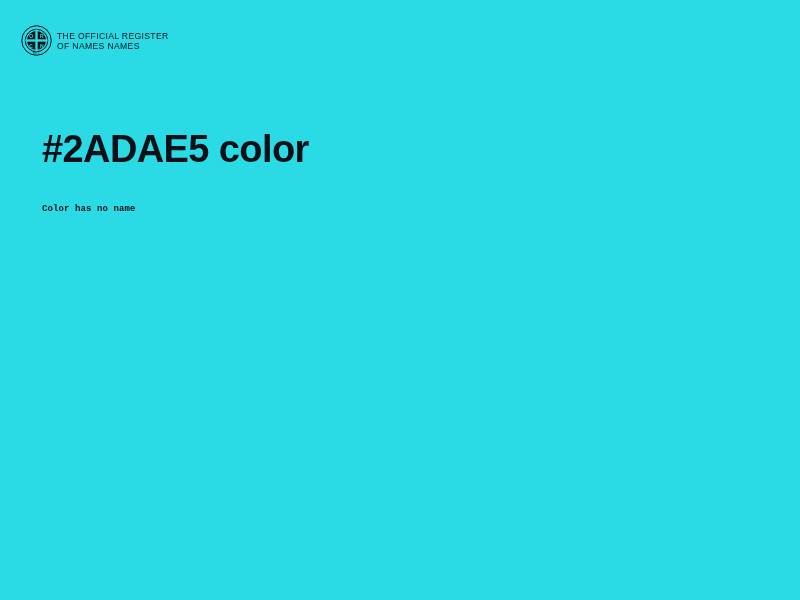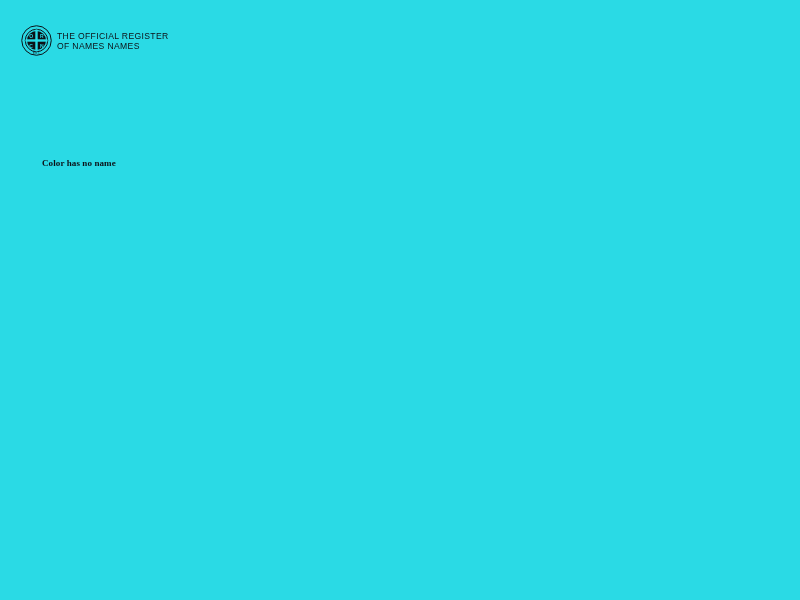--- a/index.html
+++ b/index.html
@@ -69,21 +69,21 @@
     font-size: 38px;
     font-weight: bold;
     letter-spacing: -0.6px;
     color: #0d1117;
     margin: 0;
     line-height: 46px;
     white-space: nowrap;
   }
 
   .color-subtitle {
-    font-family: Liberation Serif, serif;
+    font-family: Liberation Mono, monospace;
     font-size: 9px;
     font-weight: bold;
     letter-spacing: 0.1px;
     color: #0d1117;
     margin: 0;
     padding-top: 31px;
     line-height: 12px;
     white-space: nowrap;
   }
 </style>
@@ -110,16 +110,17 @@
     </span>
 
     <span class="brand-wordmark">
       <span class="line">THE OFFICIAL REGISTER</span>
       <span class="line">OF NAMES NAMES</span>
     </span>
 
   </div>
 
   <div class="content">
+    <h1 class="color-title">#2ADAE5 color</h1>
     <p class="color-subtitle">Color has no name</p>
   </div>
 
 </div>
 
 </body></html>

